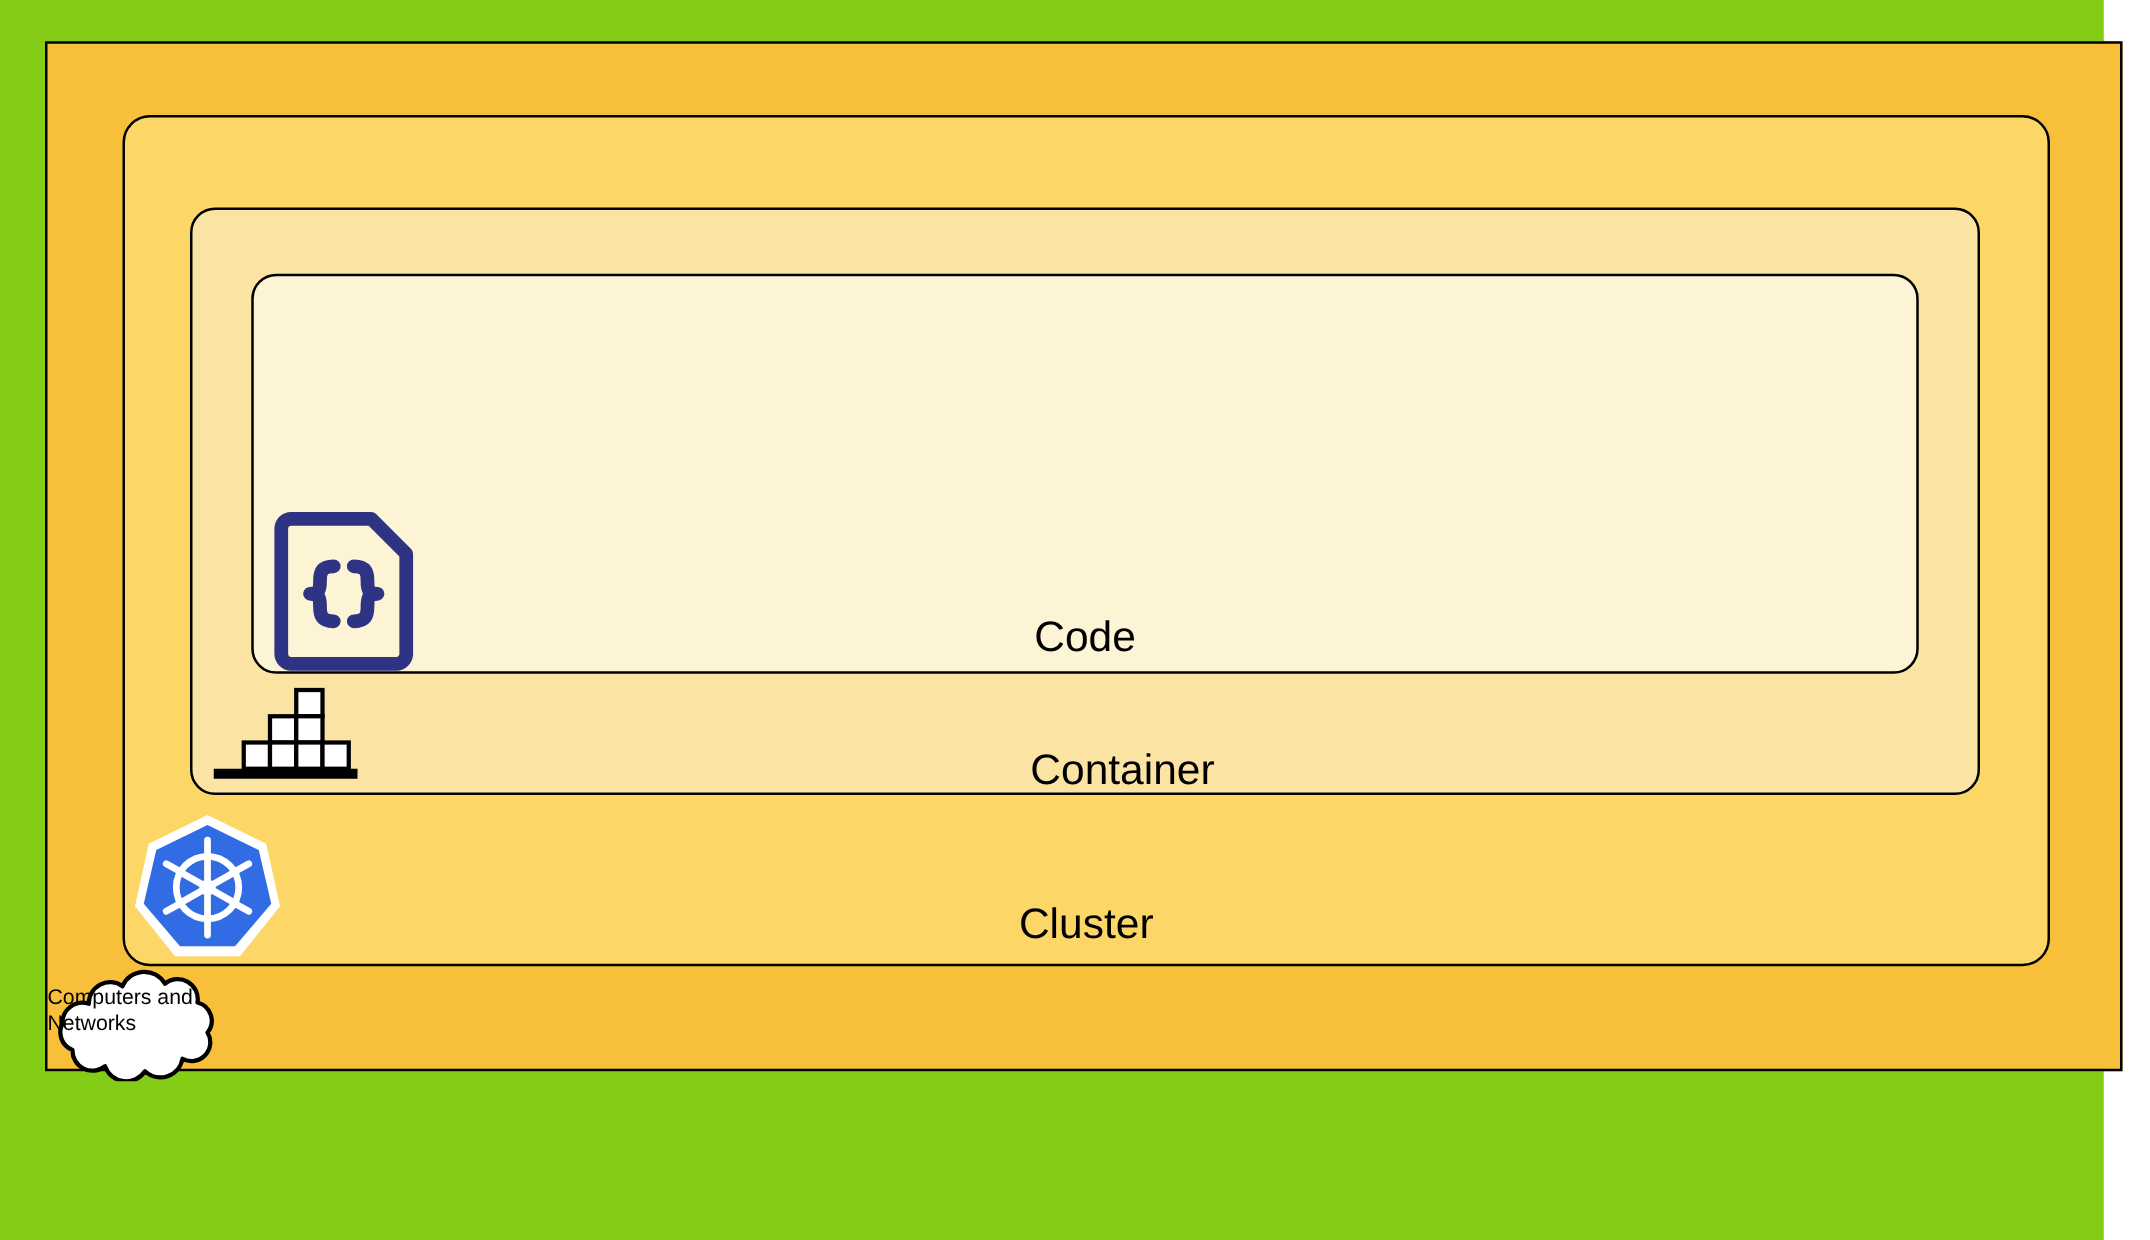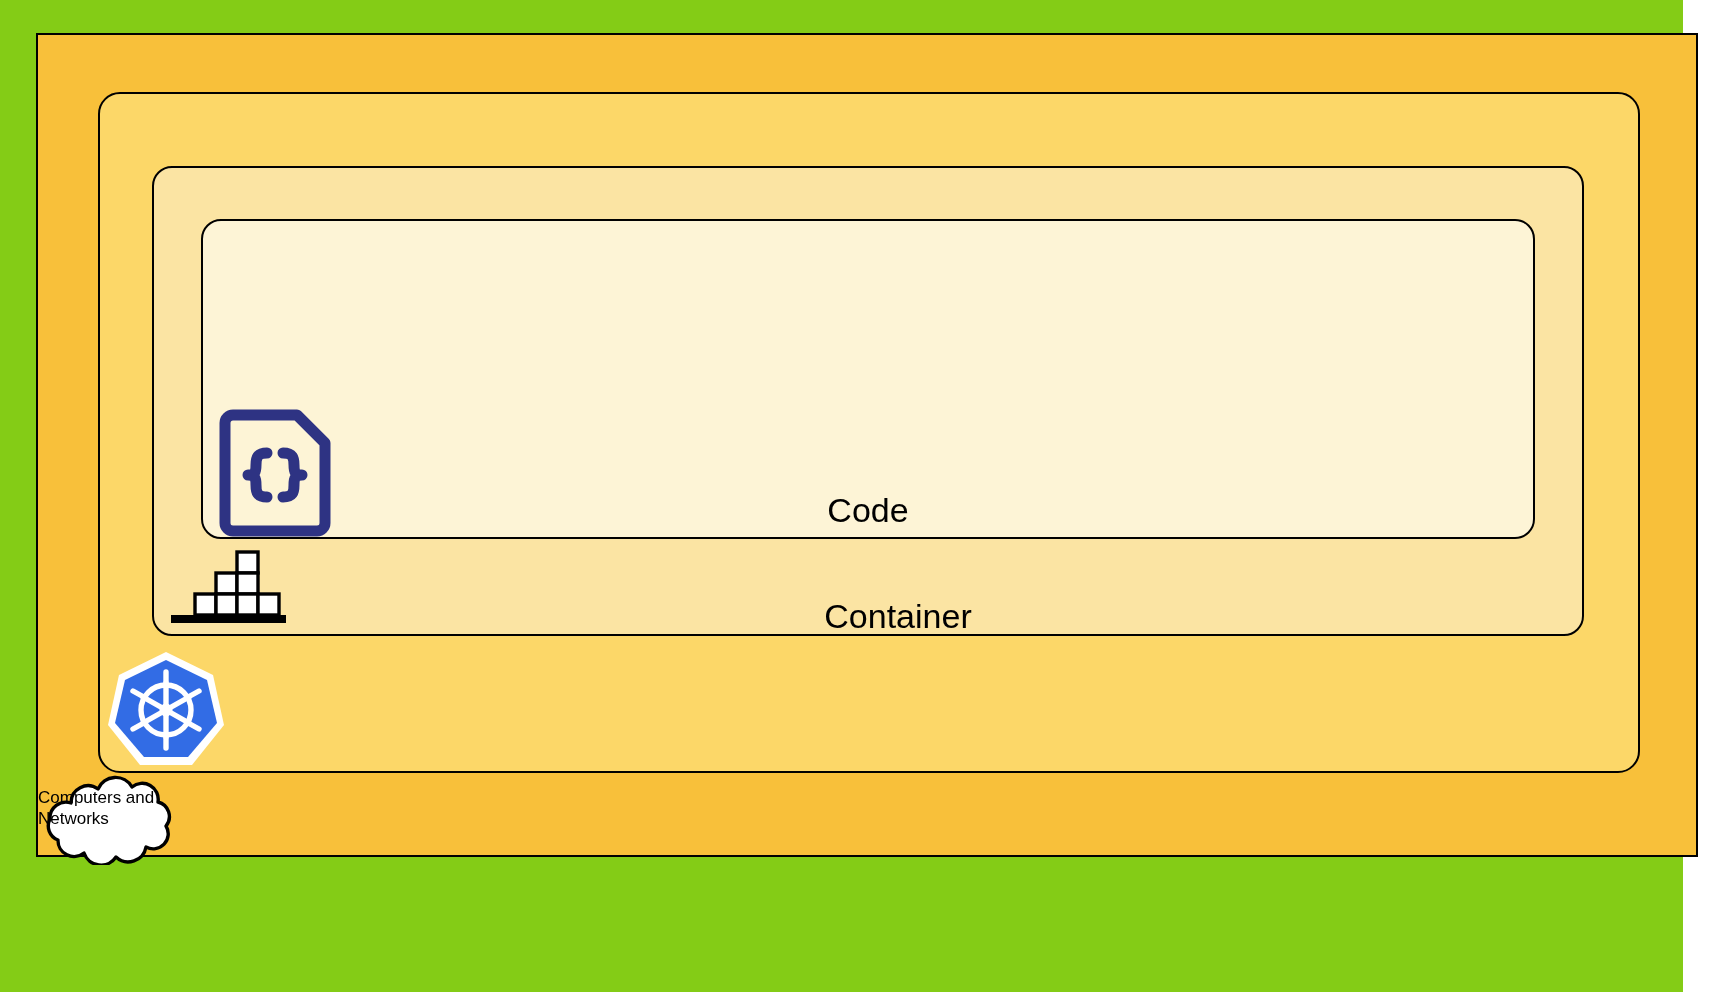--- a/index.html
+++ b/index.html
@@ -62,20 +62,21 @@
   <div class="layer" id="layer-cluster" style="background: rgb(252, 215, 104); border-color: rgb(0, 0, 0);"></div>
 
   <div class="layer" id="layer-container" style="background: rgb(251, 228, 163); border-color: rgb(0, 0, 0);"></div>
 
   <div class="layer" id="layer-code" style="background: rgb(253, 244, 214); border-color: rgb(0, 0, 0);"></div>
 
   <div class="layer-label" id="label-code">Code</div>
 
   <div class="layer-label" id="label-container">Container</div>
 
+  <div class="layer-label" id="label-cluster">Cluster</div>
 
 
   <div class="icon-wrap" id="icon-code">
     <svg viewBox="0 0 112 128" xmlns="http://www.w3.org/2000/svg">
       <path d="M14 6 H78 L106 34 V114 A8 8 0 0 1 98 122 H14 A8 8 0 0 1 6 114 V14 A8 8 0 0 1 14 6 Z" fill="none" stroke="#2E3383" stroke-width="11" stroke-linejoin="round" stroke-linecap="round"></path>
       <path d="M48 44 C38 44 37 49 37 56 C37 63 36 66 29 66 C36 66 37 69 37 76 C37 83 38 88 48 88" fill="none" stroke="#2E3383" stroke-width="11" stroke-linecap="round" stroke-linejoin="round"></path>
       <path d="M64 44 C74 44 75 49 75 56 C75 63 76 66 83 66 C76 66 75 69 75 76 C75 83 74 88 64 88" fill="none" stroke="#2E3383" stroke-width="11" stroke-linecap="round" stroke-linejoin="round"></path>
     </svg>
   </div>
 

